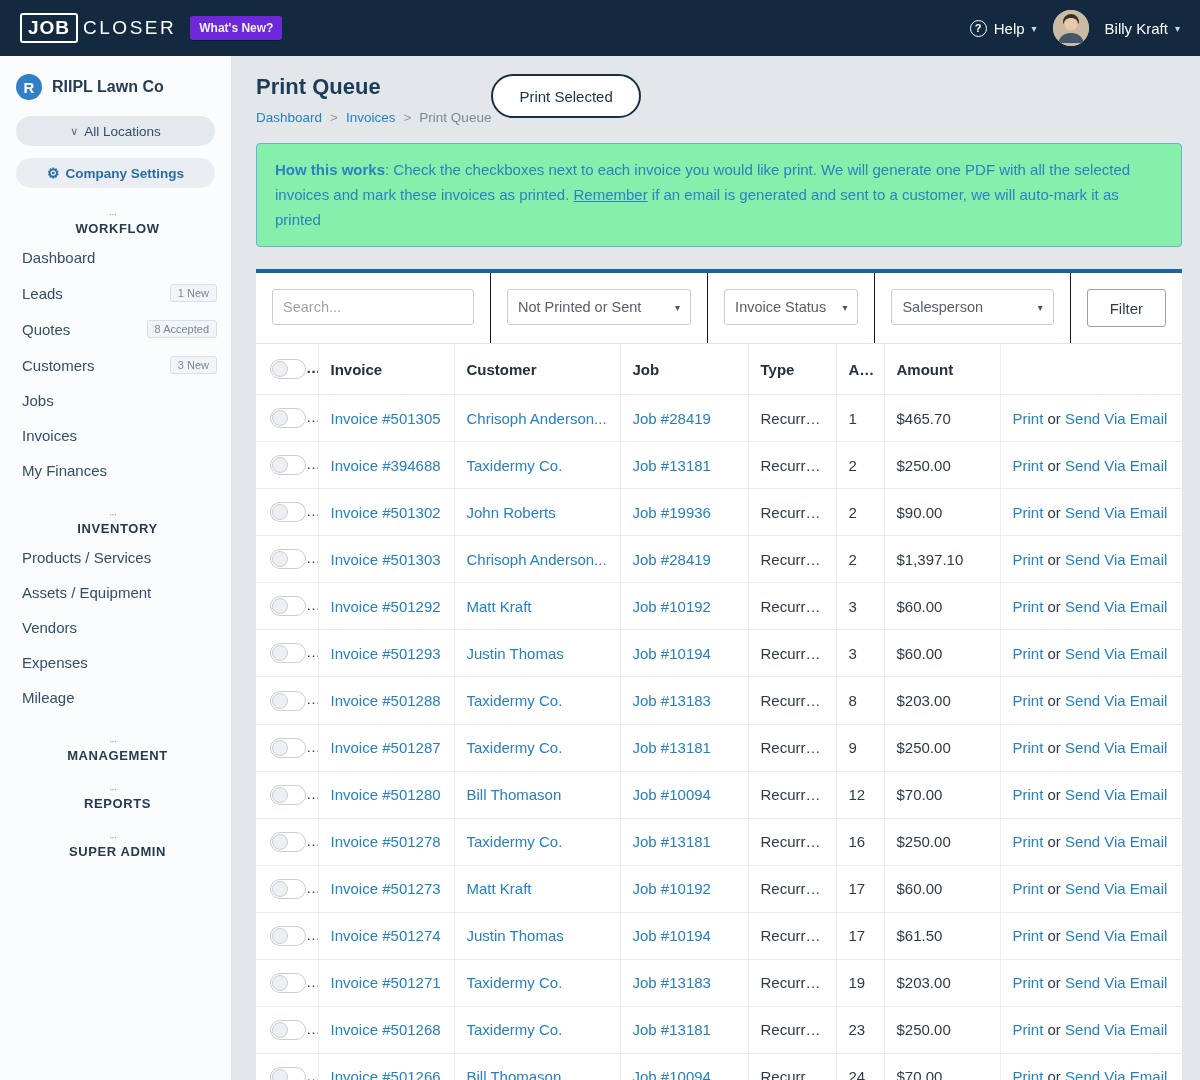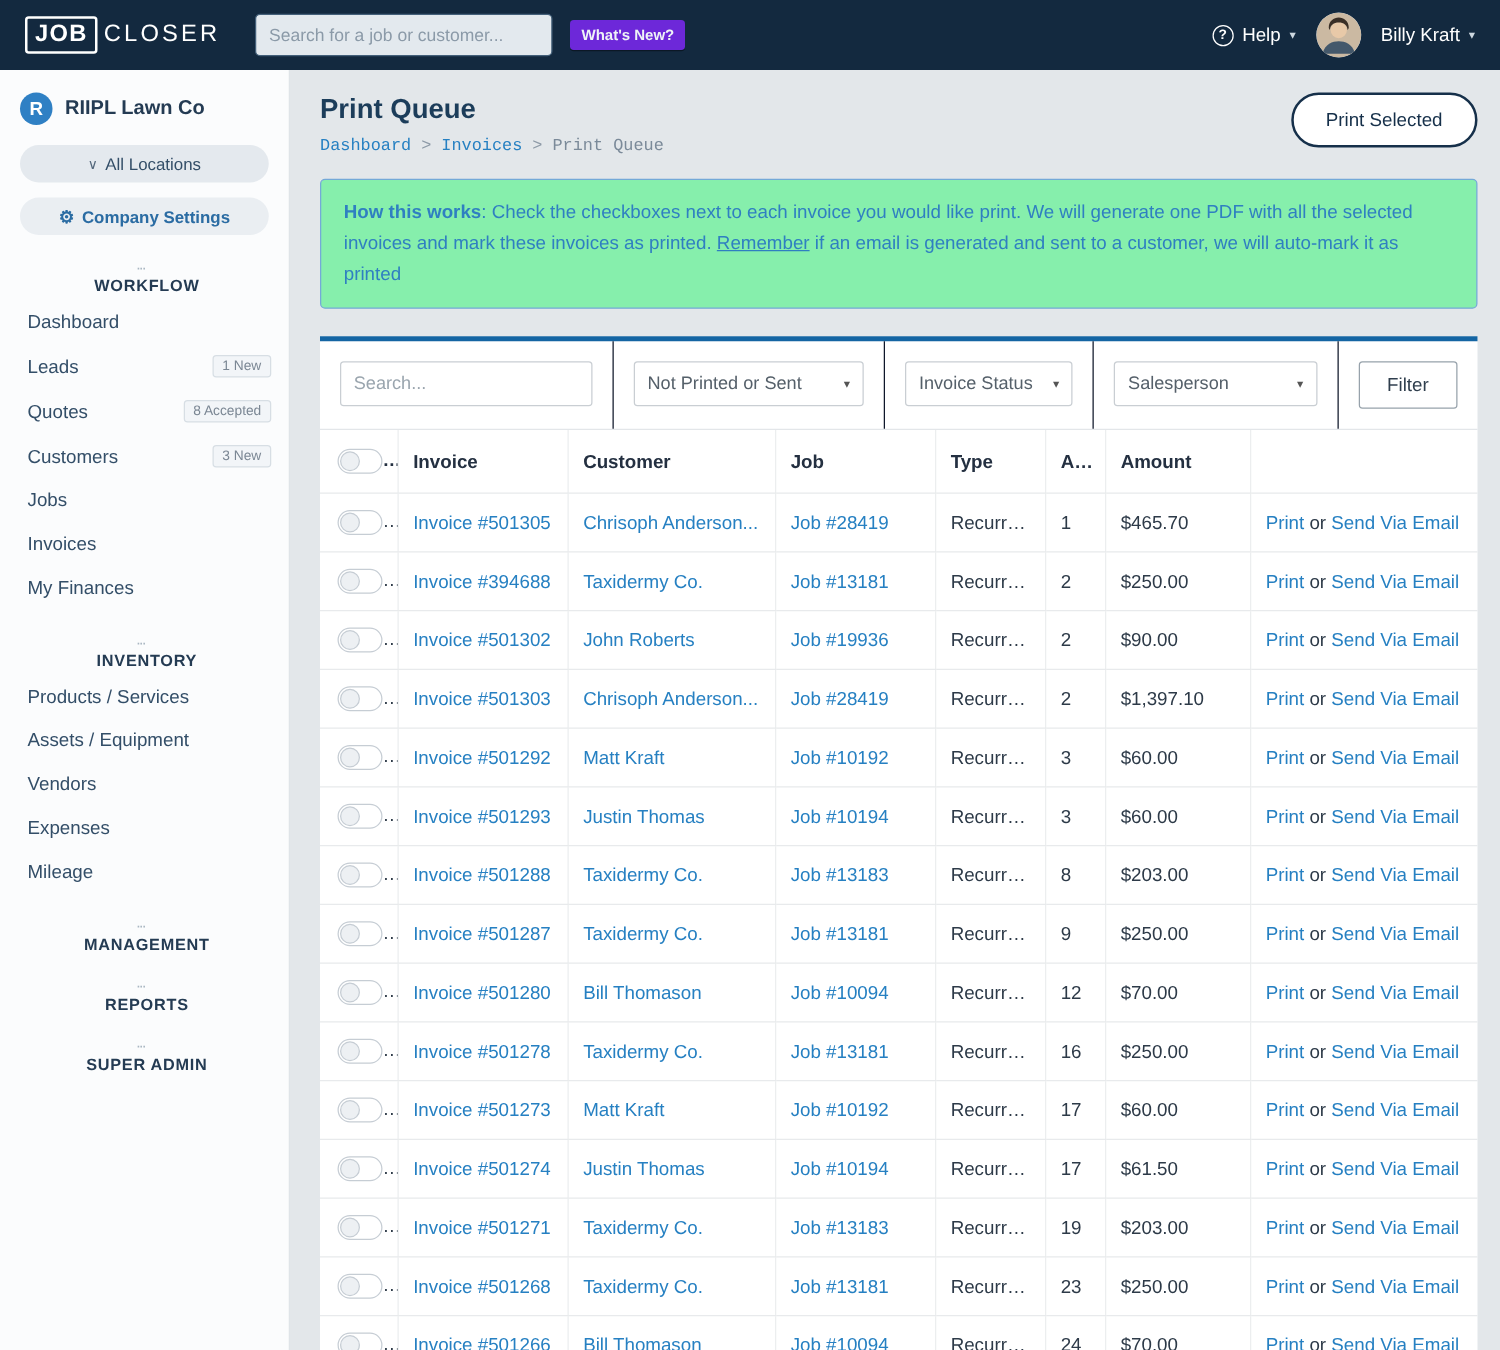--- a/index.html
+++ b/index.html
@@ -81,23 +81,23 @@
     display:flex; align-items:center; justify-content:space-between;
     padding:9px 14px 9px 22px; font-size:15px; color:#334e68; cursor:pointer;
   }
   .nav-badge {
     font-size:11px; font-weight:normal; color:#7b8794; background:#f2f5f8;
     border:1px solid #d7dee4; border-radius:3px; padding:2px 7px;
   }
 
   
   .main { flex:1; padding:18px 18px 0 24px; overflow:hidden; }
-  .page-head { display:flex; justify-content:space-between; align-items:flex-start; }
+  .page-head { display:flex; align-items:flex-start; }
   .page-title { margin:0; font-size:22px; font-weight:bold; color:#1c3d5a; }
-  .breadcrumb { margin-top:10px; font-size:13.5px; color:#7b8a99;font-family:Liberation Mono, monospace; }
+  .breadcrumb { margin-top:10px; font-size:13.5px; color:#7b8a99; }
   .bc-sep { margin:0 8px; color:#8d9aa7; }
   .bc-item.link { cursor:pointer; }
   .print-selected {
     height:44px; padding:0 26px; border-radius:24px; border:2px solid #16304a;
     background:#fff; color:#16304a; font-size:15px; cursor:pointer;
     font-family:"Liberation Sans", sans-serif;
   }
   .info-box {
     margin-top:18px; background:#86efac; border:1px solid #74a9d8; border-radius:4px;
     padding:14px 18px; color:#2f7fc1; font-size:15px; line-height:1.65;
@@ -153,21 +153,20 @@
   }
 </style>
 </head>
 <body>
 
 <header class="topbar">
   <div class="logo">
     <span class="logo-job">JOB</span>
     <span class="logo-closer">CLOSER</span>
   </div>
-  <input class="topbar-search" type="text" placeholder="Search for a job or customer..." style="">
   <span class="whats-new">What's New?</span>
   <div class="topbar-right">
     <div class="help-menu">
       <span class="help-icon">?</span>
       <span>Help</span>
       <span class="chev">▾</span>
     </div>
     <span class="avatar">
       <svg width="36" height="36" viewBox="0 0 36 36">
         <circle cx="18" cy="18" r="18" fill="#cbb9a2"></circle>

